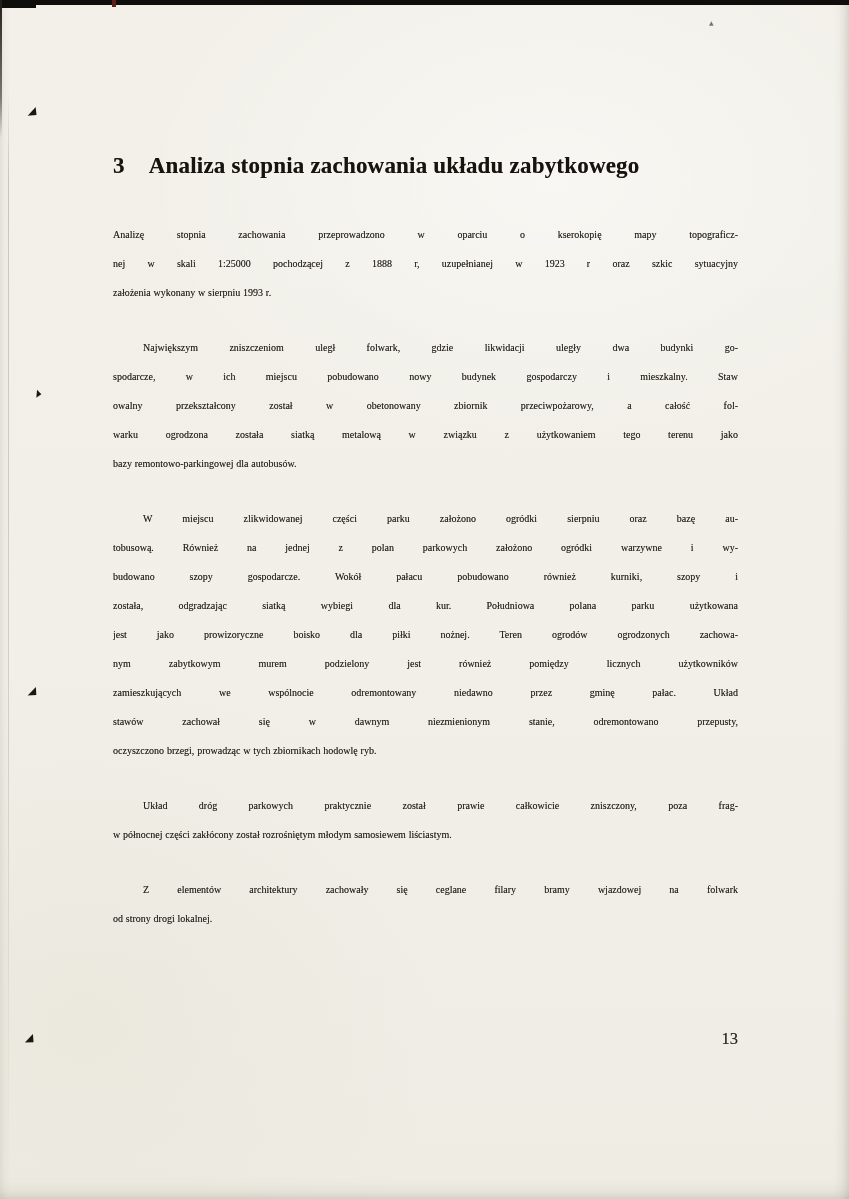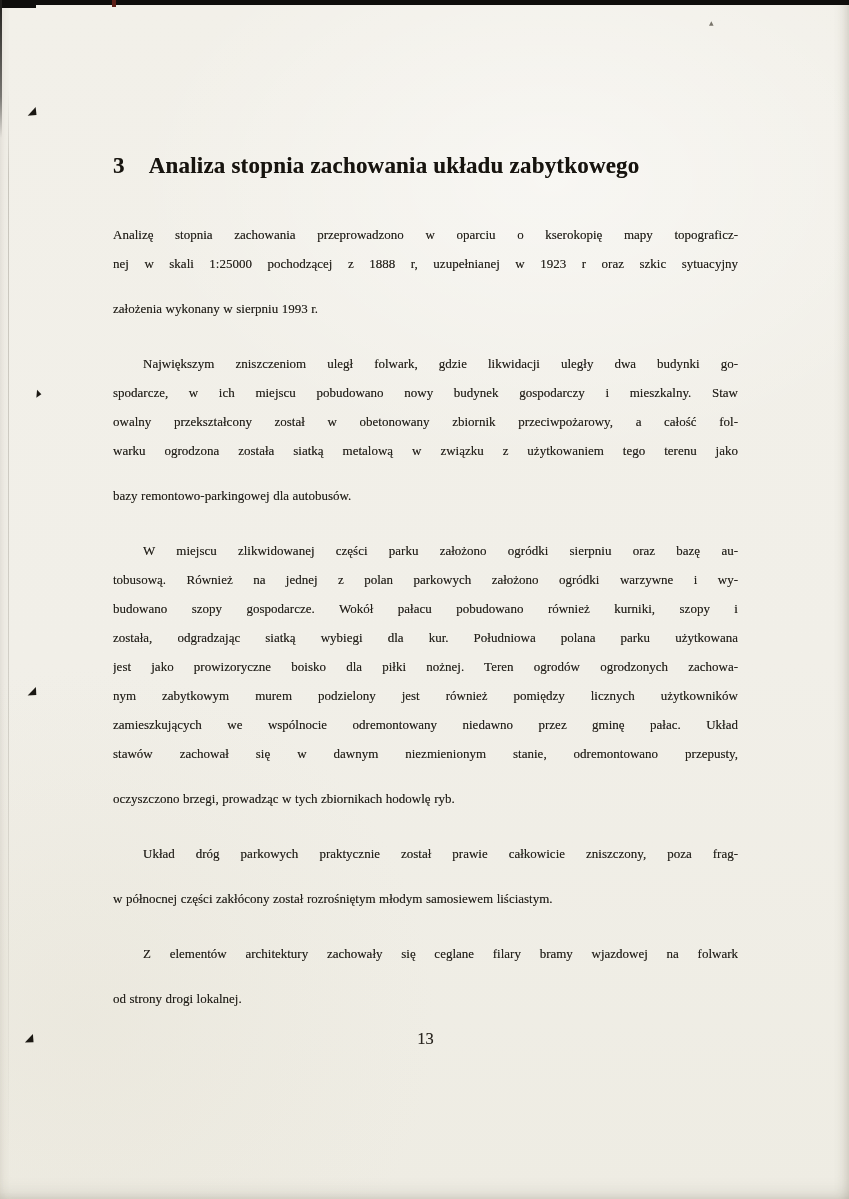--- a/index.html
+++ b/index.html
@@ -70,36 +70,36 @@
     font-weight: bold;
     line-height: 28px;
     color: #17140f;
     margin-bottom: 40px;
     letter-spacing: 0.2px;
     text-shadow: 0 0 0.5px rgba(23,20,15,0.55);
   }
   .paragraph { margin-bottom: 26px; }
   .paragraph:last-child { margin-bottom: 0; }
   .line {
-    font-size: 13px;
+    font-size: 10px;
     line-height: 29px;
     max-height: 29px;
     overflow: hidden;
     text-align: justify;
     text-align-last: justify;
     color: #24211b;
     text-shadow: 0 0 0.4px rgba(36,33,27,0.5);
     word-spacing: 0.3px;
   }
-  .line.last-line { text-align-last: left; margin-top: 16px; }
+  .line.last-line { text-align-last: left; }
   .line.first-indent { text-indent: 30px; }
 
   .page-number {
     position: absolute; left: 113px; top: 1029px; width: 625px;
-    text-align: center;
+    text-align: right;
     font-size: 16.5px;
     color: #2a2620;
     text-shadow: 0 0 0.4px rgba(42,38,32,0.5);
   }
 </style>
 </head>
 <body>
 
 <div class="page">
 

